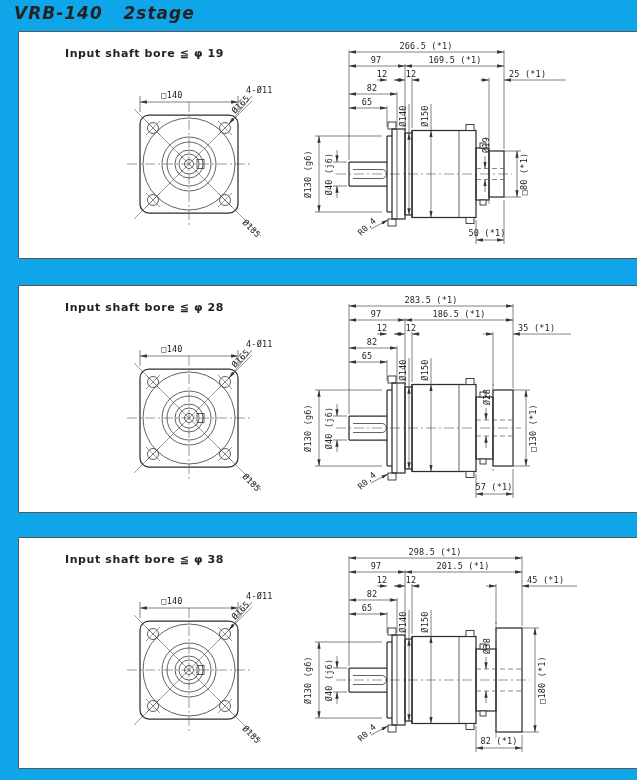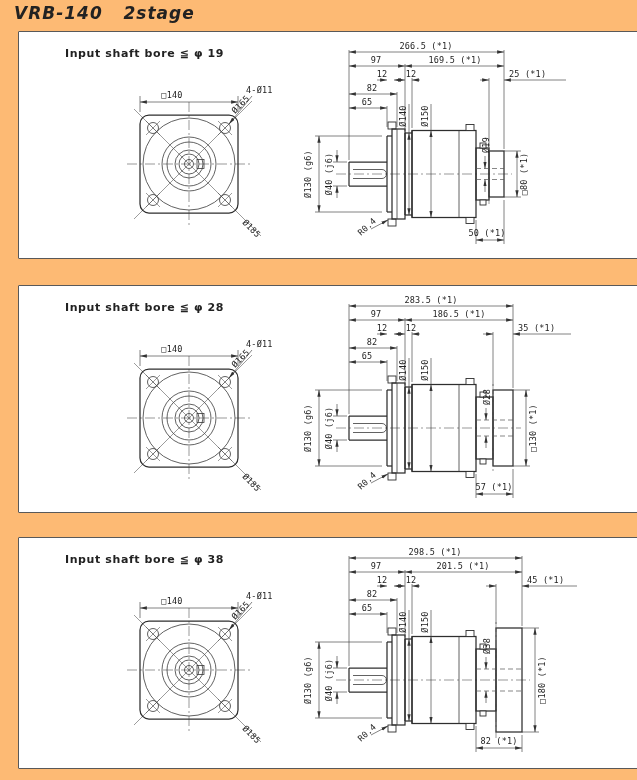--- a/index.html
+++ b/index.html
@@ -1,16 +1,16 @@
 <!DOCTYPE html>
 <html><head>
 <meta charset="utf-8">
 <style>
   html,body{margin:0;padding:0;background:#fff;}
-  #page{position:relative;width:637px;height:780px;background:#fdba74;overflow:hidden;
+  #page{position:relative;width:637px;height:780px;background:#0ea5e9;overflow:hidden;
         font-family:"DejaVu Sans",sans-serif;}
   #title{position:absolute;left:14px;top:3px;font-size:17px;font-style:italic;
          font-weight:600;letter-spacing:1px;color:#222;white-space:pre;}
   .panel{position:absolute;left:18px;width:599px;height:226px;border:1.4px solid #595959;
          border-radius:1px;background:#fff;padding-left:20px;}
   #p1{top:31px;} #p2{top:285px;} #p3{top:537px;height:230px;text-decoration:underline;}
   svg{display:block;}
   svg text{font-family:"DejaVu Sans Mono",monospace;font-size:8.5px;fill:#222;letter-spacing:0.2px;}
   svg text.note{font-family:"DejaVu Sans",sans-serif;font-size:11px;font-weight:600;letter-spacing:0.6px;}
   .ln{stroke:#3a3a3a;stroke-width:0.8;fill:none;}

